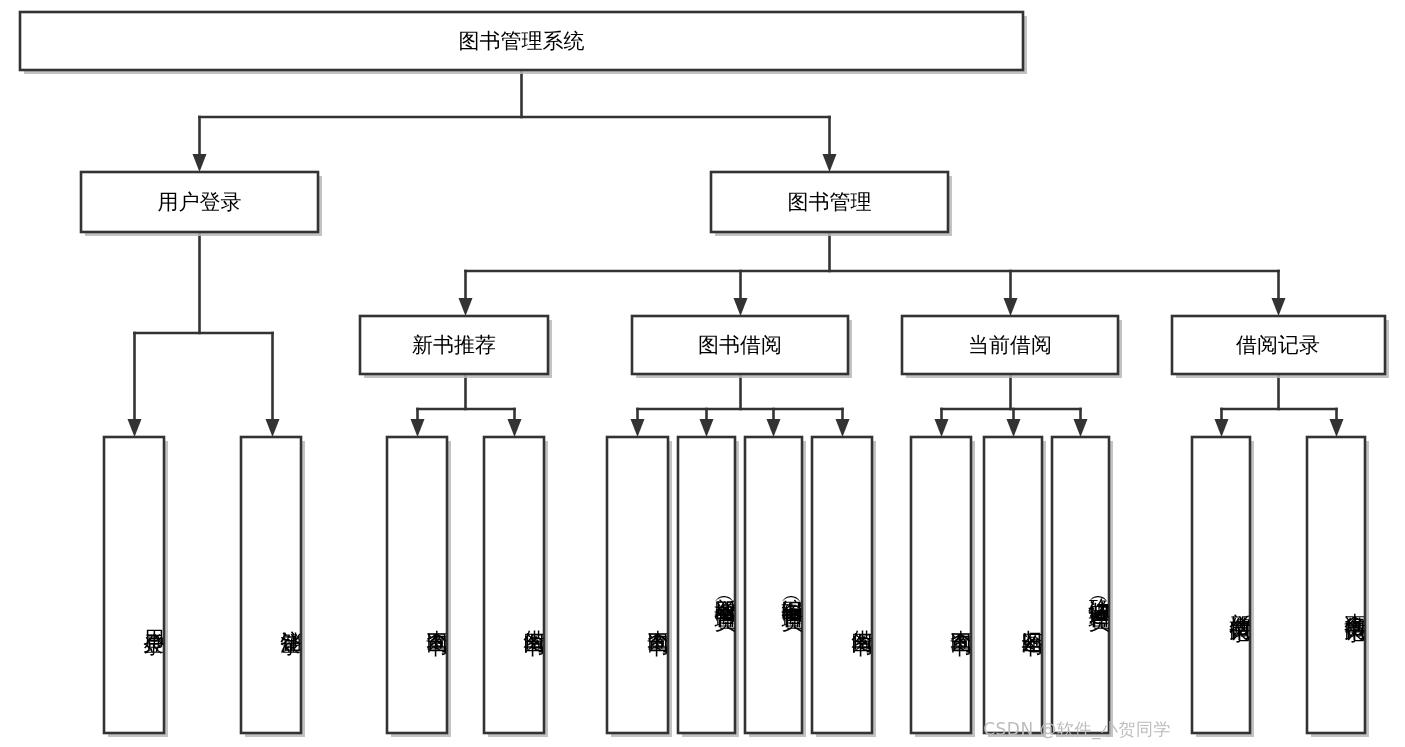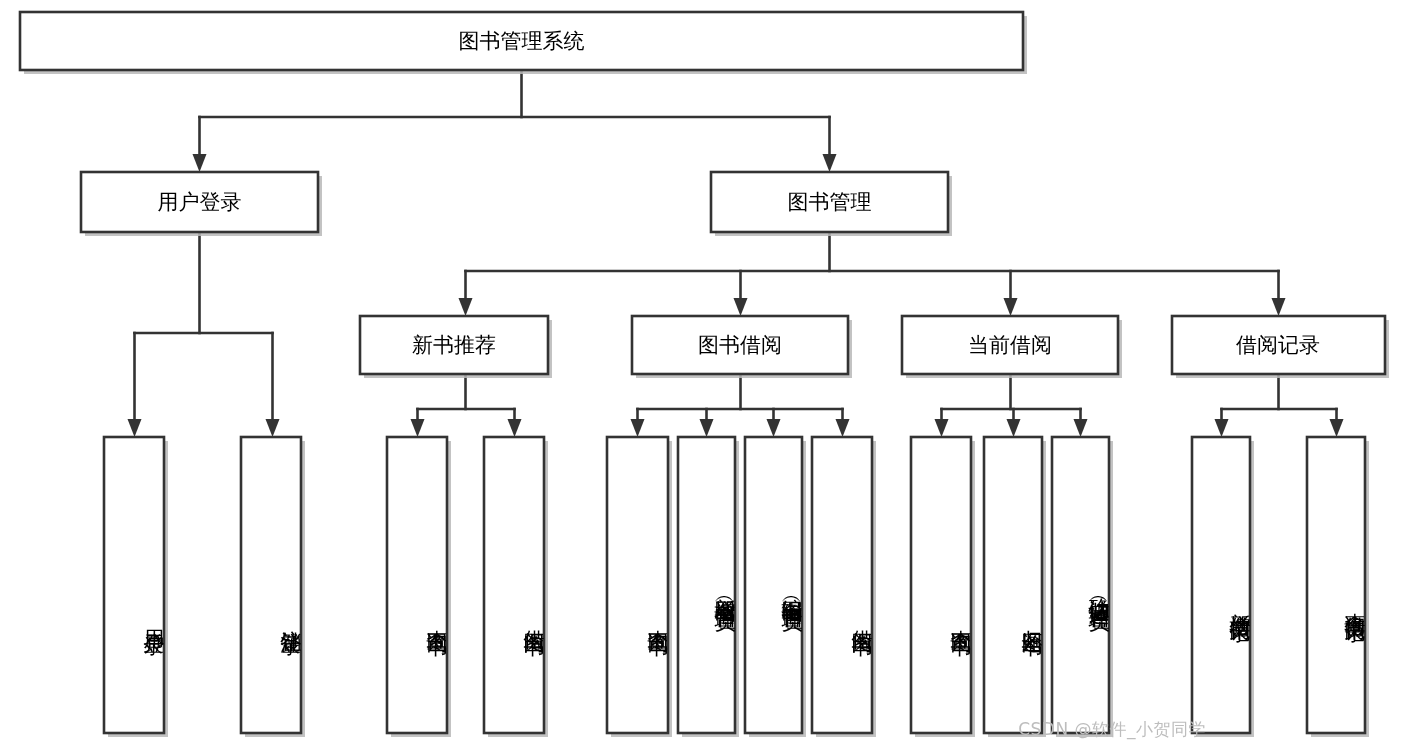--- a/index.html
+++ b/index.html
@@ -12,21 +12,20 @@
     height: 747px;
     font-family: "DejaVu Sans", "Liberation Sans", sans-serif;
     overflow: hidden;
     position: relative;
   }
   #diagram-root {
     position: relative;
     width: 1194px;
     height: 747px;
     background: #ffffff;
-    padding-left: 16px;
   }
   svg#flow {
     position: absolute;
     top: 0;
     left: 0;
     width: 1405px;
     height: 747px;
     display: block;
   }
   .node-rect {
@@ -65,21 +64,21 @@
     font-family: "DejaVu Sans", "Liberation Sans", sans-serif;
     font-size: 21px;
     line-height: 1.0;
     letter-spacing: 2px;
     color: #000000;
     white-space: nowrap;
     pointer-events: none;
   }
   .watermark {
     position: absolute;
-    right: 4px;
+    right: 23px;
     bottom: 6px;
     font-family: "DejaVu Sans", "Liberation Sans", sans-serif;
     font-size: 17px;
     color: #bdbdbd;
     letter-spacing: 0.5px;
     white-space: nowrap;
     margin-top: 40px;
   }
 </style>
 </head>

